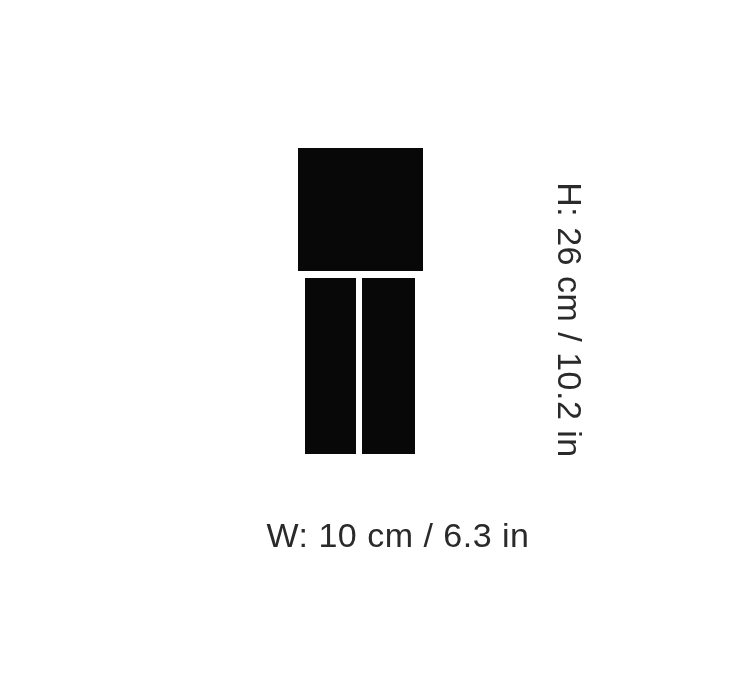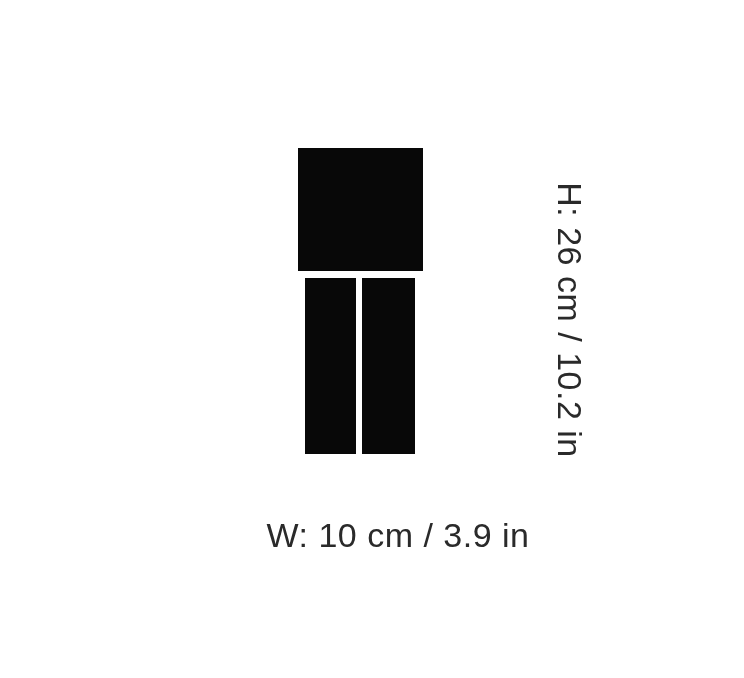--- a/index.html
+++ b/index.html
@@ -70,15 +70,15 @@
 <div class="canvas">
 
   <div class="block top-block"></div>
 
   <div class="block left-leg"></div>
 
   <div class="block right-leg"></div>
 
   <div class="dim-label height-label">H: 26 cm / 10.2 in</div>
 
-  <div class="dim-label width-label">W: 10 cm / 3.9 in</div>
+  <div class="dim-label width-label">W: 10 cm / 6.3 in</div>
 
 </div>
 
 </body></html>

